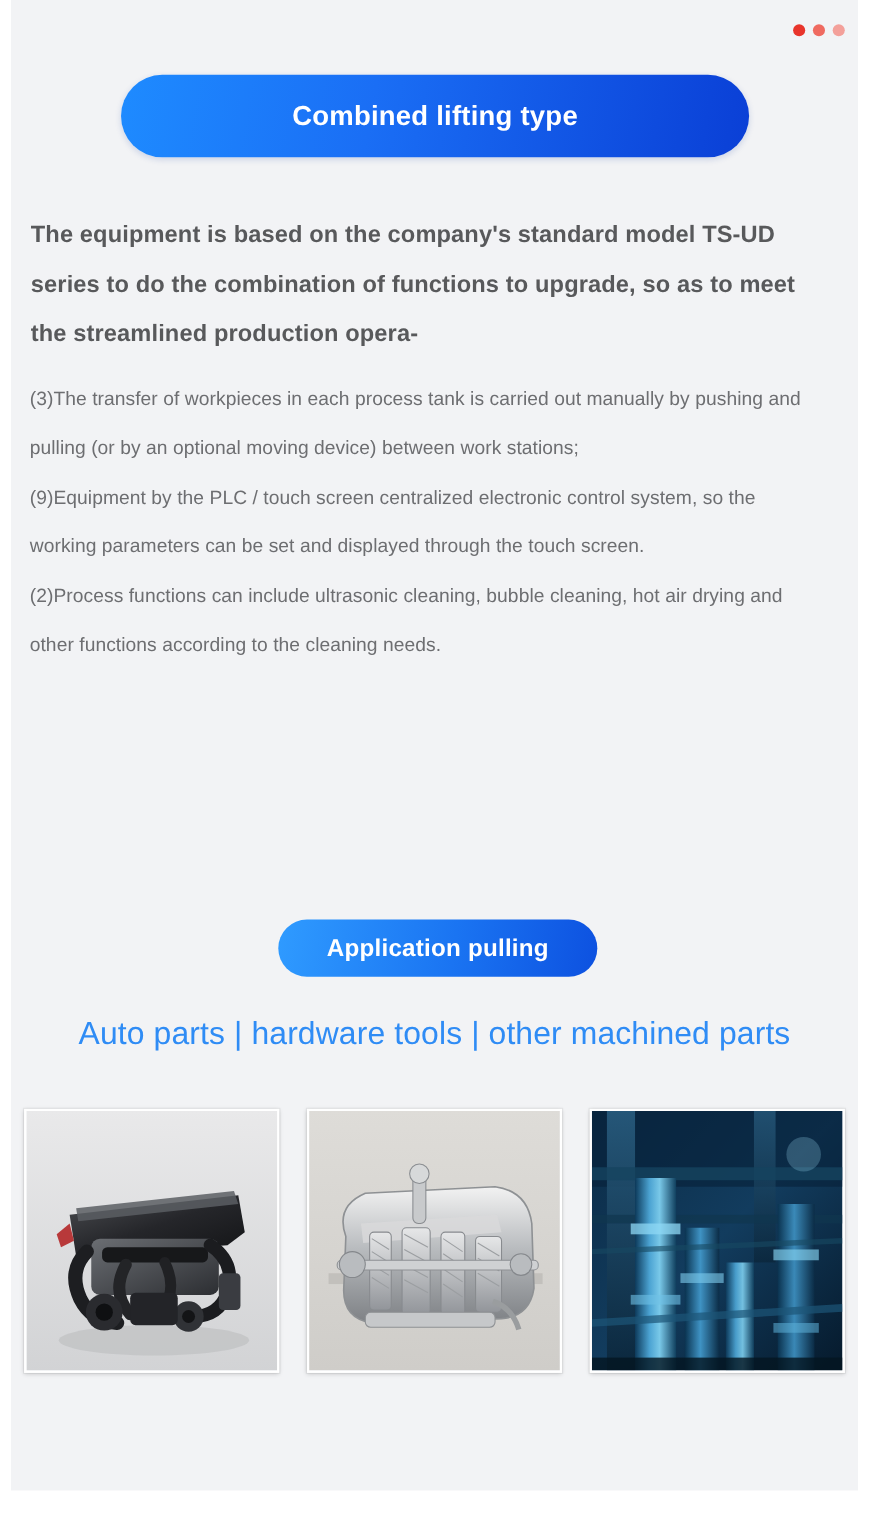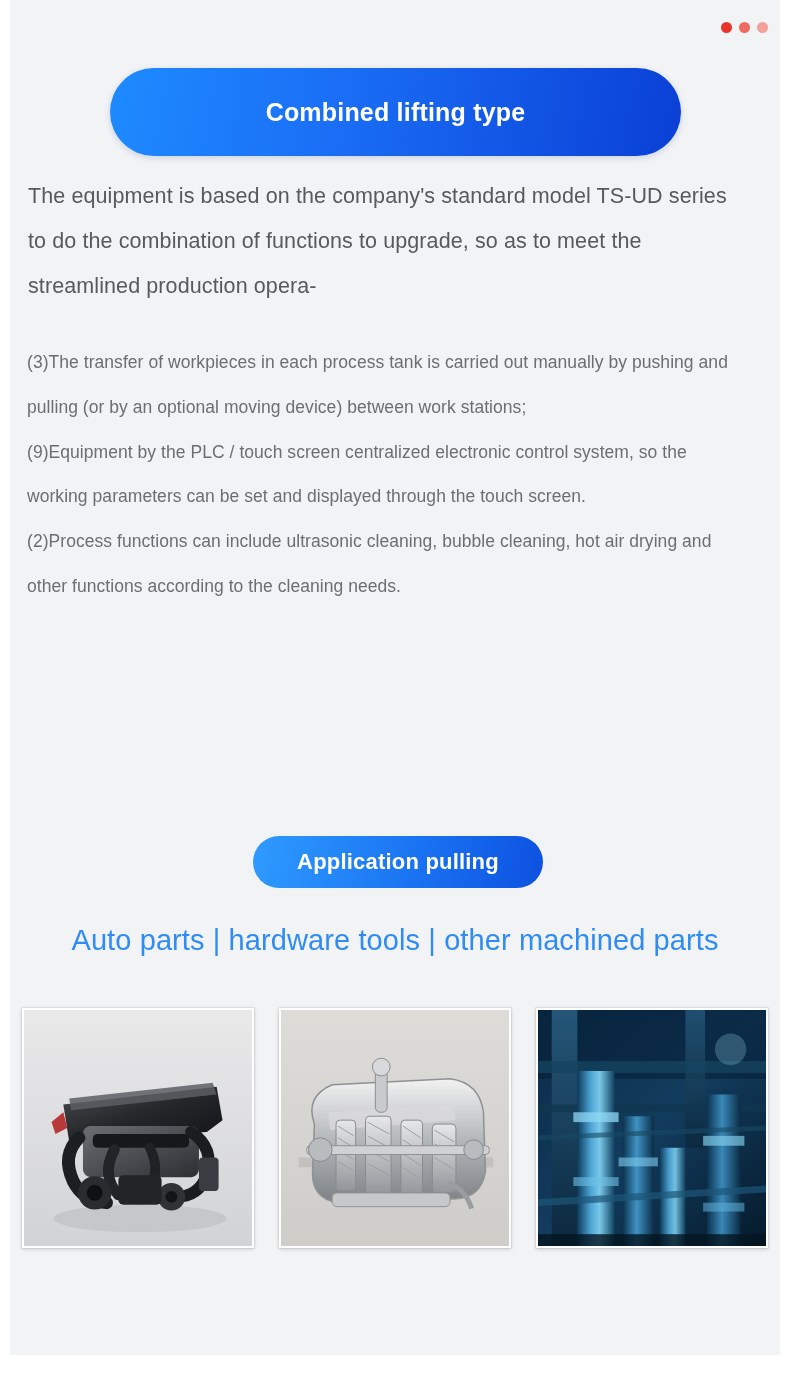--- a/index.html
+++ b/index.html
@@ -62,21 +62,21 @@
   .dot.d1 { background: #e8342b; }
   .dot.d2 { background: #ef6a60; }
   .dot.d3 { background: #f3a09a; }
 
   
   .title-pill {
     position: absolute;
     left: 110px;
     top: 68px;
     width: 571px;
-    height: 88px;
+    height: 75px;
     border-radius: 44px;
     background: linear-gradient(100deg, #1e8bff 0%, #1a6ef5 40%, #0a3fd6 100%);
     display: flex;
     flex-direction: column;
     align-items: center;
     justify-content: center;
     box-shadow: 0 2px 6px rgba(20,60,160,0.18);
   }
   .title-pill .line {
     color: #ffffff;
@@ -84,25 +84,25 @@
     font-weight: bold;
     line-height: 34px;
     letter-spacing: 0.2px;
     text-align: center;
   }
 
   
   .intro {
     position: absolute;
     left: 28px;
-    top: 174px;
+    top: 191px;
     width: 718px;
     color: #58595b;
     font-size: 21.5px;
-    font-weight: normal;
+    font-weight: bold;
     line-height: 45px;
     letter-spacing: 0.1px;
   }
 
   
   .body-list {
     position: absolute;
     left: 27px;
     top: 340px;
     width: 722px;

